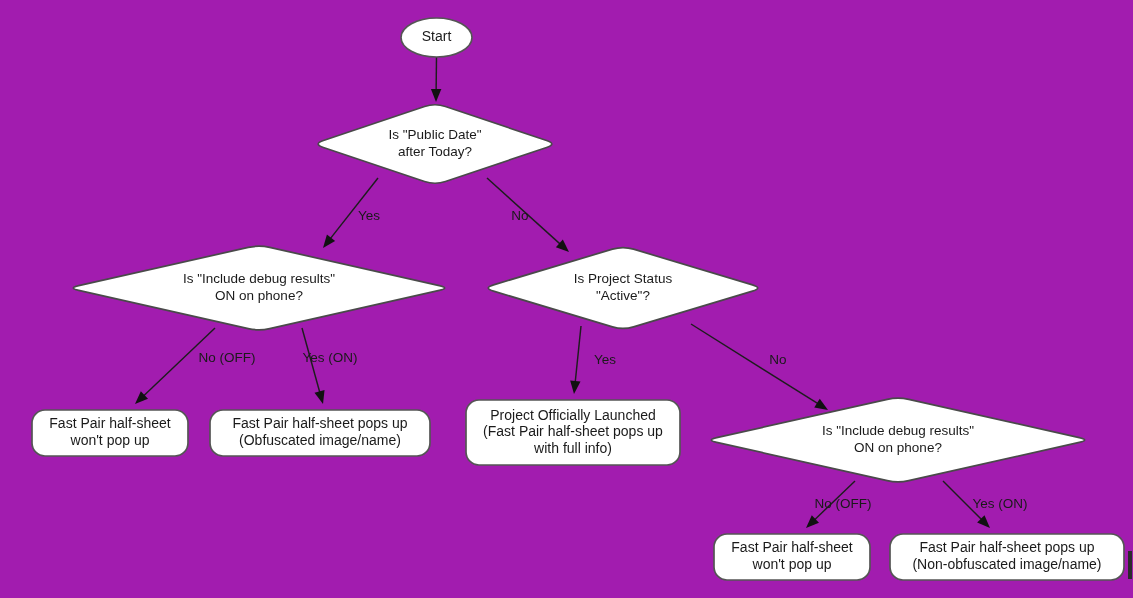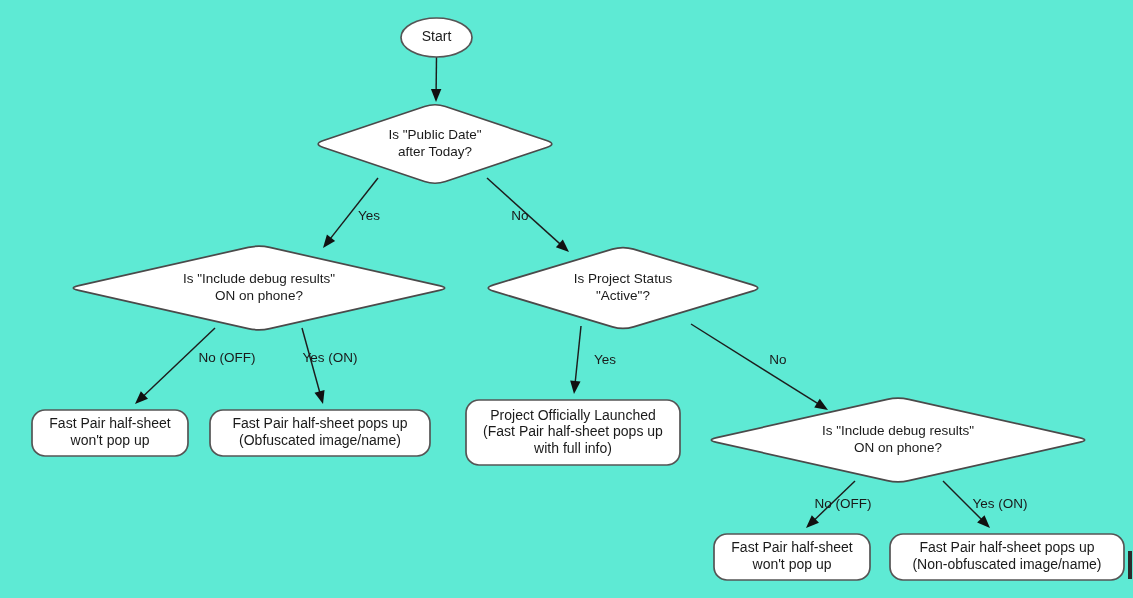--- a/index.html
+++ b/index.html
@@ -11,21 +11,21 @@
   body {
     width: 1133px;
     height: 598px;
     font-family: "Liberation Sans", sans-serif;
     overflow: hidden;
   }
   #flowchart-root {
     position: relative;
     width: 1133px;
     height: 598px;
-    background: #5eead4;
+    background: #a21caf;
   }
   svg#flow-svg {
     display: block;
     width: 1133px;
     height: 598px;
   }
   .node-shape {
     fill: #ffffff;
     stroke: #3a3a3a;
     stroke-width: 1.6;

